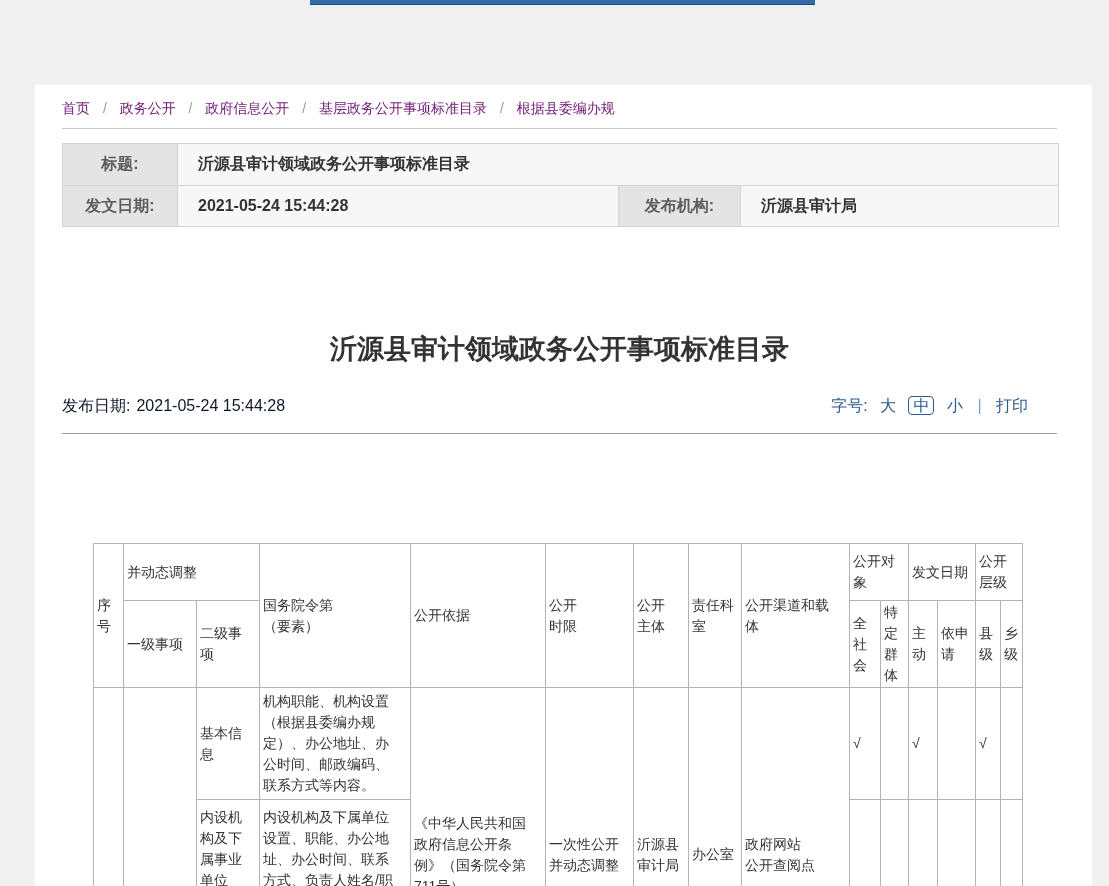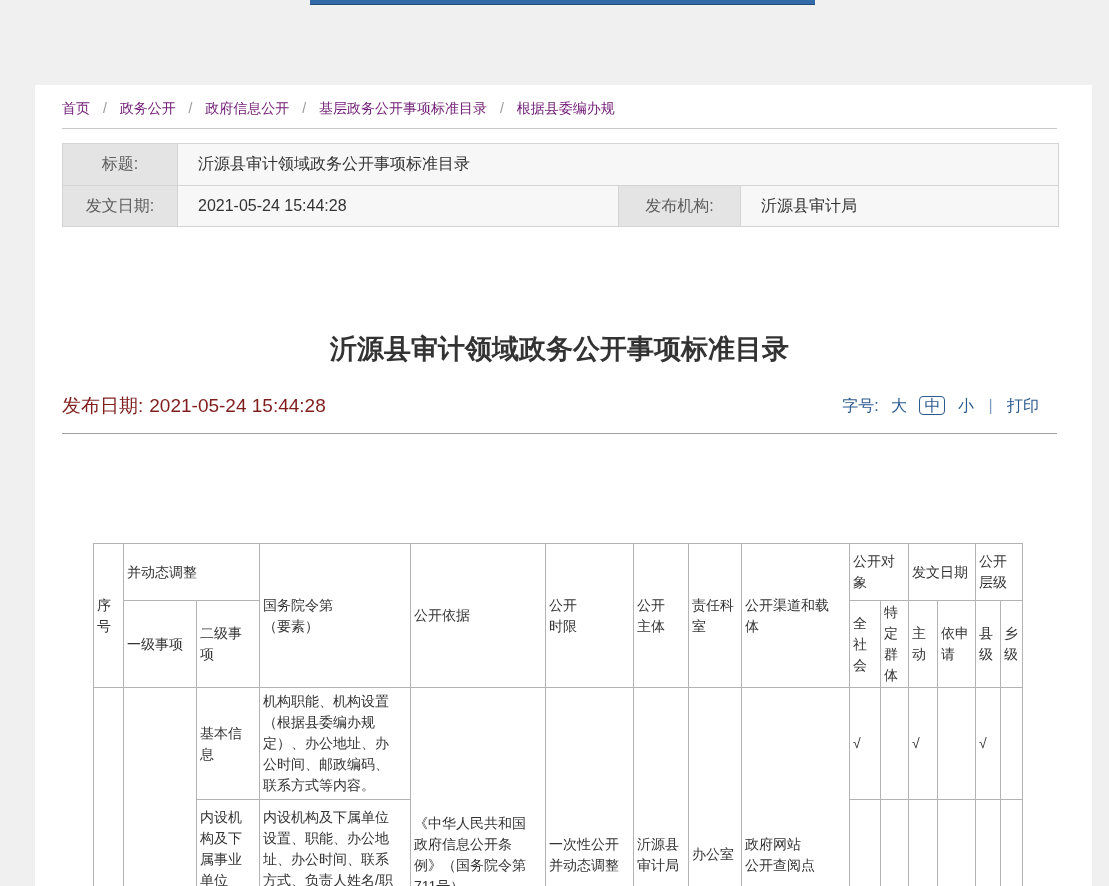--- a/index.html
+++ b/index.html
@@ -14,32 +14,32 @@
 
   
   .breadcrumb{position:absolute;left:27px;top:13px;font-size:14px;color:#9a9a9a;
               white-space:nowrap;line-height:20px;}
   .breadcrumb a{color:#701a75;text-decoration:none;cursor:pointer;}
   .bc-sep{margin:0 9px;color:#9a9a9a;}
   .bc-divider{position:absolute;left:27px;top:43px;width:995px;border-bottom:1px solid #c9c9c9;}
 
   
   .info-wrap{position:absolute;left:27px;top:58px;}
-  table.info{border-collapse:collapse;table-layout:fixed;width:996px;}
+  table.info{border-collapse:collapse;table-layout:fixed;width:996px;font-weight:bold;}
   table.info td{border:1px solid #d4d4d4;font-size:16px;overflow:hidden;}
   table.info td.lbl{background:#e4e4e4;color:#5c5c5c;text-align:center;}
   table.info td.val{background:#f7f7f7;color:#333333;padding-left:20px;}
 
   
   .article-title{position:absolute;left:27px;top:246px;width:995px;text-align:center;
                  font-size:27px;line-height:36px;font-weight:bold;color:#333333;}
   .meta-row{position:absolute;left:27px;top:307px;width:995px;height:28px;line-height:28px;}
-  .meta-left{position:absolute;left:0;top:0;font-size:19px;color:#7f1d1d;}
+  .meta-left{position:absolute;left:0;top:0;font-size:16px;color:#0f172a;}
   .meta-left .meta-val{margin-left:6px;}
-  .meta-right{position:absolute;right:18px;top:0;font-size:16px;color:#2b5a8e;white-space:nowrap;}
+  .meta-right{position:absolute;right:29px;top:0;font-size:16px;color:#2b5a8e;white-space:nowrap;}
   .fs-btn{color:#2b5a8e;margin-left:8px;cursor:pointer;}
   .fs-mid{border:1px solid #2b5a8e;border-radius:4px;padding:0 4px;}
   .meta-sep{margin:0 4px 0 10px;color:#7d9cbe;}
   .print-btn{color:#2b5a8e;margin-left:6px;cursor:pointer;}
   .meta-divider{position:absolute;left:27px;top:348px;width:995px;border-bottom:1px solid #a0a0a0;}
 
   
   .ct-wrap{position:absolute;left:58px;top:458px;}
   table.ct{border-collapse:collapse;table-layout:fixed;width:930px;background:#ffffff;}
   table.ct td{border:1px solid #b3b3b3;font-size:14px;line-height:21px;color:#333333;

